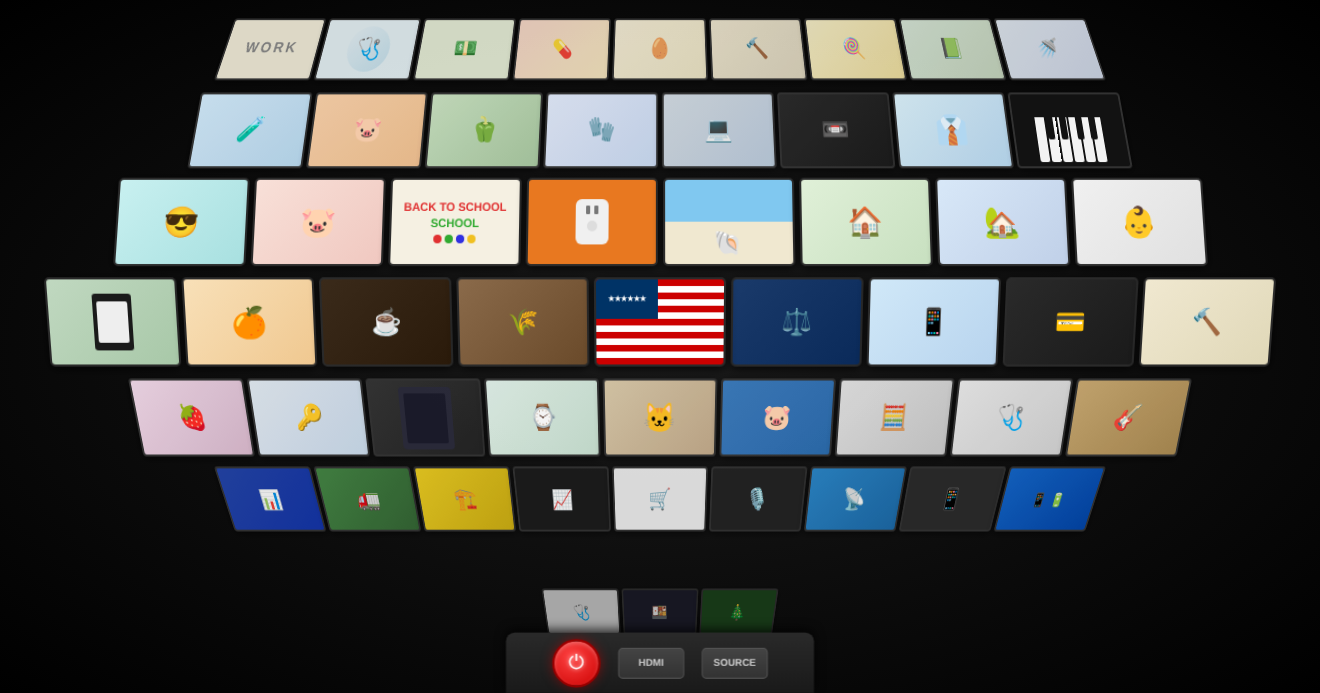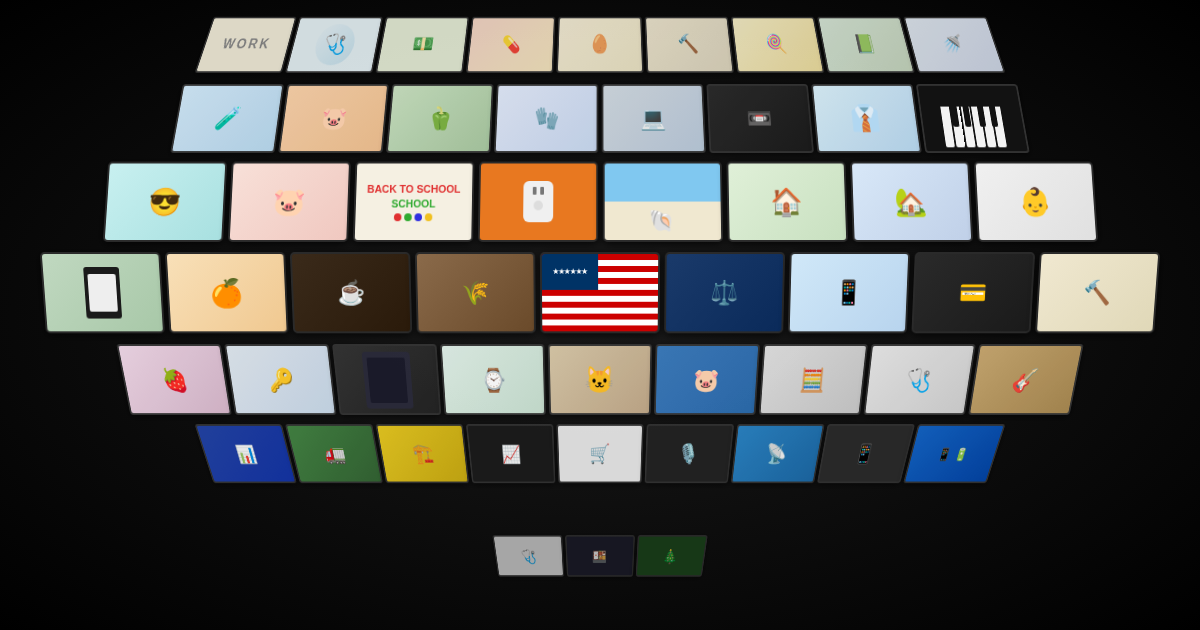--- a/index.html
+++ b/index.html
@@ -356,13 +356,22 @@
       <div style="font-size:18px;">🩺</div>
     </div>
     <div style="width:100px;height:55px;border-radius:4px;overflow:hidden;background:#1a1a2a;border:2px solid #333;box-shadow:0 2px 8px rgba(0,0,0,0.7);display:flex;align-items:center;justify-content:center;">
       <div style="font-size:18px;">🍱</div>
     </div>
     <div style="width:100px;height:55px;border-radius:4px;overflow:hidden;background:#1a4a1a;border:2px solid #333;box-shadow:0 2px 8px rgba(0,0,0,0.7);display:flex;align-items:center;justify-content:center;">
       <div style="font-size:18px;">🎄</div>
     </div>
   </div>
 
+  <div class="control-bar">
+    <div class="power-btn"></div>
+    <div class="control-btn">
+      <span class="control-btn-text">HDMI</span>
+    </div>
+    <div class="control-btn">
+      <span class="control-btn-text">SOURCE</span>
+    </div>
+  </div>
 </div>
 
 </body></html>

